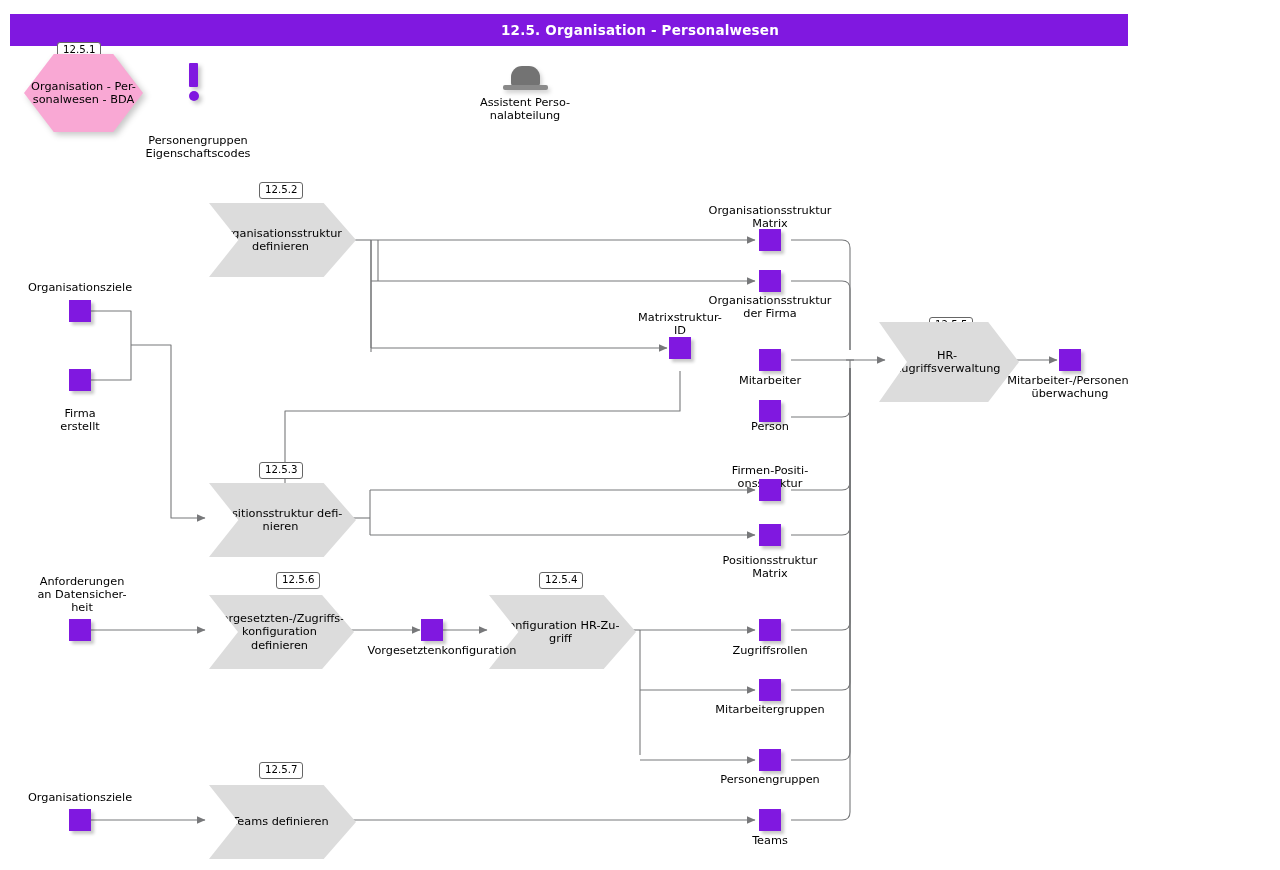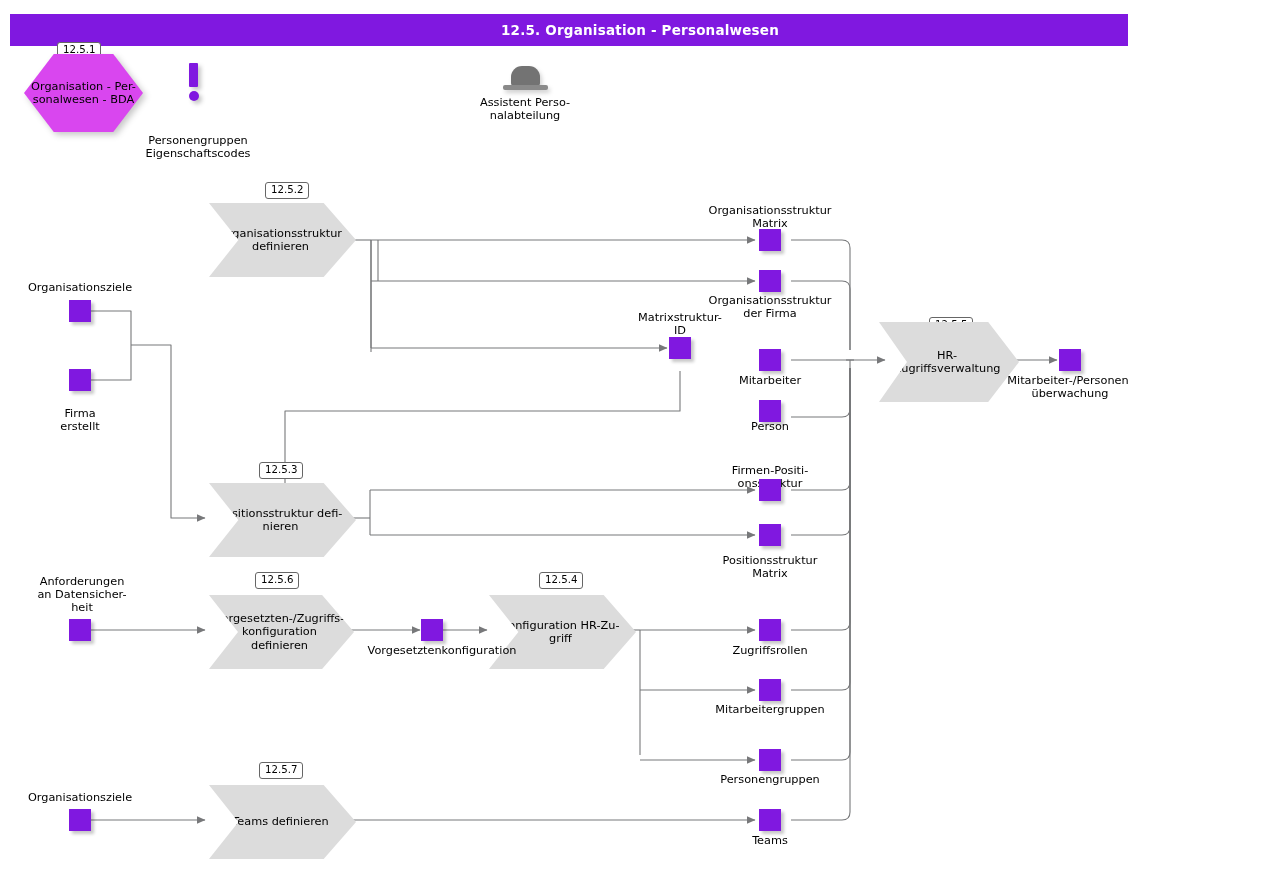--- a/index.html
+++ b/index.html
@@ -82,21 +82,21 @@
     color:#000;
     white-space:nowrap;
   }
   
   .hexwrap{
     position:absolute;
     filter:drop-shadow(3px 3px 3px rgba(0,0,0,0.22));
   }
   .hex{
     width:100%; height:100%;
-    background:#d946ef;
+    background:#f9a8d4;
     clip-path:polygon(25% 0%, 75% 0%, 100% 50%, 75% 100%, 25% 100%, 0% 50%);
     display:flex; align-items:center; justify-content:center;
   }
   .hex .hex-text{
     font-size:11.3px;
     line-height:13.4px;
     text-align:center;
     white-space:pre-line;
   }
   
@@ -217,33 +217,33 @@
   <div class="lbl" style="left:120px; top:134px; width:156px;">Personengruppen
 Eigenschaftscodes</div>
 
   <div class="hatwrap" style="left:503px; top:66px; width:45px; height:26px;">
     <div class="hat-crown"></div>
     <div class="hat-brim"></div>
   </div>
   <div class="lbl" style="left:447px; top:96px; width:156px;">Assistent Perso-
 nalabteilung</div>
 
-  <div class="numtag" style="left:265px; top:182px;">12.5.2</div>
+  <div class="numtag" style="left:259px; top:182px;">12.5.2</div>
   <div class="chev" style="left:209px; top:203px; width:147px; height:74px;">
     <div class="chev-text">Organisationsstruktur
 definieren</div>
   </div>
 
   <div class="numtag" style="left:259px; top:462px;text-align:right;">12.5.3</div>
   <div class="chev" style="left:209px; top:483px; width:147px; height:74px;">
     <div class="chev-text">Positionsstruktur defi-
 nieren</div>
   </div>
 
-  <div class="numtag" style="left:255px; top:572px;">12.5.6</div>
+  <div class="numtag" style="left:276px; top:572px;">12.5.6</div>
   <div class="chev" style="left:209px; top:595px; width:145px; height:74px;">
     <div class="chev-text">Vorgesetzten-/Zugriffs-
 konfiguration definieren</div>
   </div>
 
   <div class="numtag" style="left:539px; top:572px;">12.5.4</div>
   <div class="chev" style="left:489px; top:595px; width:147px; height:74px;">
     <div class="chev-text">Konfiguration HR-Zu-
 griff</div>
   </div>

